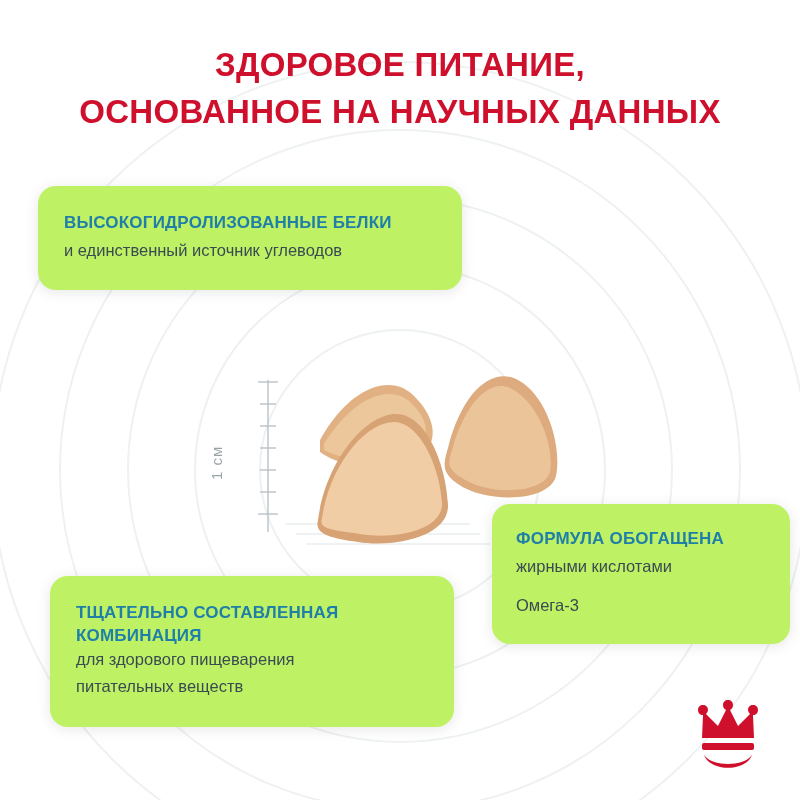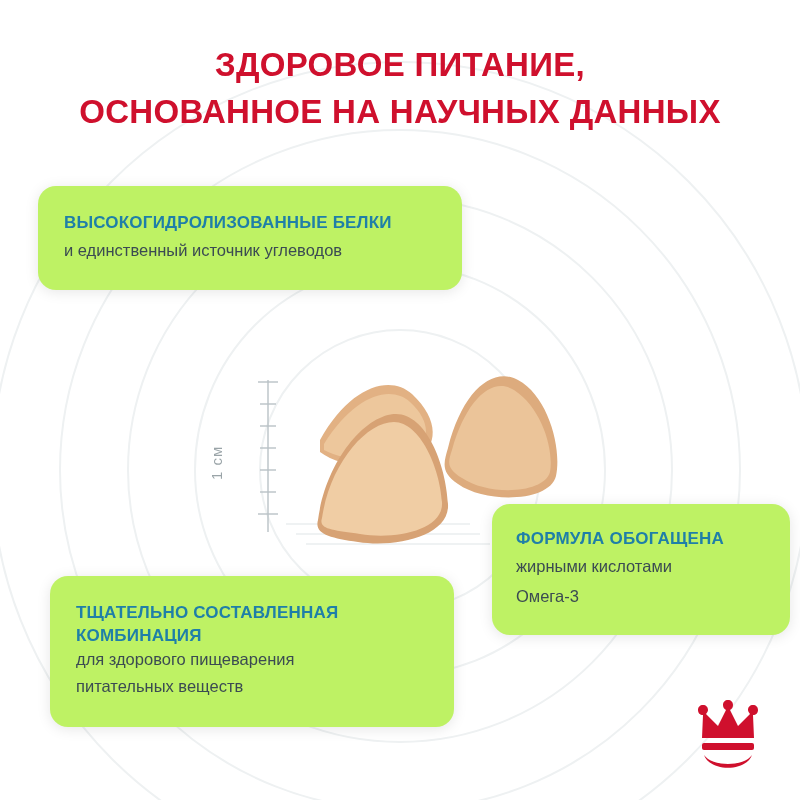--- a/index.html
+++ b/index.html
@@ -178,21 +178,21 @@
   <div class="card" id="card-combination">
     <div class="title">ТЩАТЕЛЬНО СОСТАВЛЕННАЯ</div>
     <div class="title">КОМБИНАЦИЯ</div>
     <div class="subtitle" style="margin-top:0">для здорового пищеварения</div>
     <div class="subtitle">питательных веществ</div>
   </div>
 
   <div class="card" id="card-omega">
     <div class="title">ФОРМУЛА ОБОГАЩЕНА</div>
     <div class="subtitle">жирными кислотами</div>
-    <div class="subtitle" style="margin-top:7px">Омега-3</div>
+    <div class="subtitle" style="margin-top:16px">Омега-3</div>
   </div>
 
   <svg class="logo" viewBox="0 0 92 78">
     <g fill="#cf102d">
       <path d="M46 4 C49 4 51 6 51 9 C51 11 50 13 48 14 L56 30 L68 18 C67 17 66 15 66 14 C66 11 68 9 71 9 C74 9 76 11 76 14 C76 17 74 19 71 19 L72 42 L20 42 L21 19 C18 19 16 17 16 14 C16 11 18 9 21 9 C24 9 26 11 26 14 C26 15 25 17 24 18 L36 30 L44 14 C42 13 41 11 41 9 C41 6 43 4 46 4 Z"></path>
       <rect x="20" y="47" width="52" height="7" rx="2"></rect>
       <path d="M22 59 C30 71 62 71 70 59 C64 76 28 76 22 59 Z"></path>
     </g>
   </svg>
 

